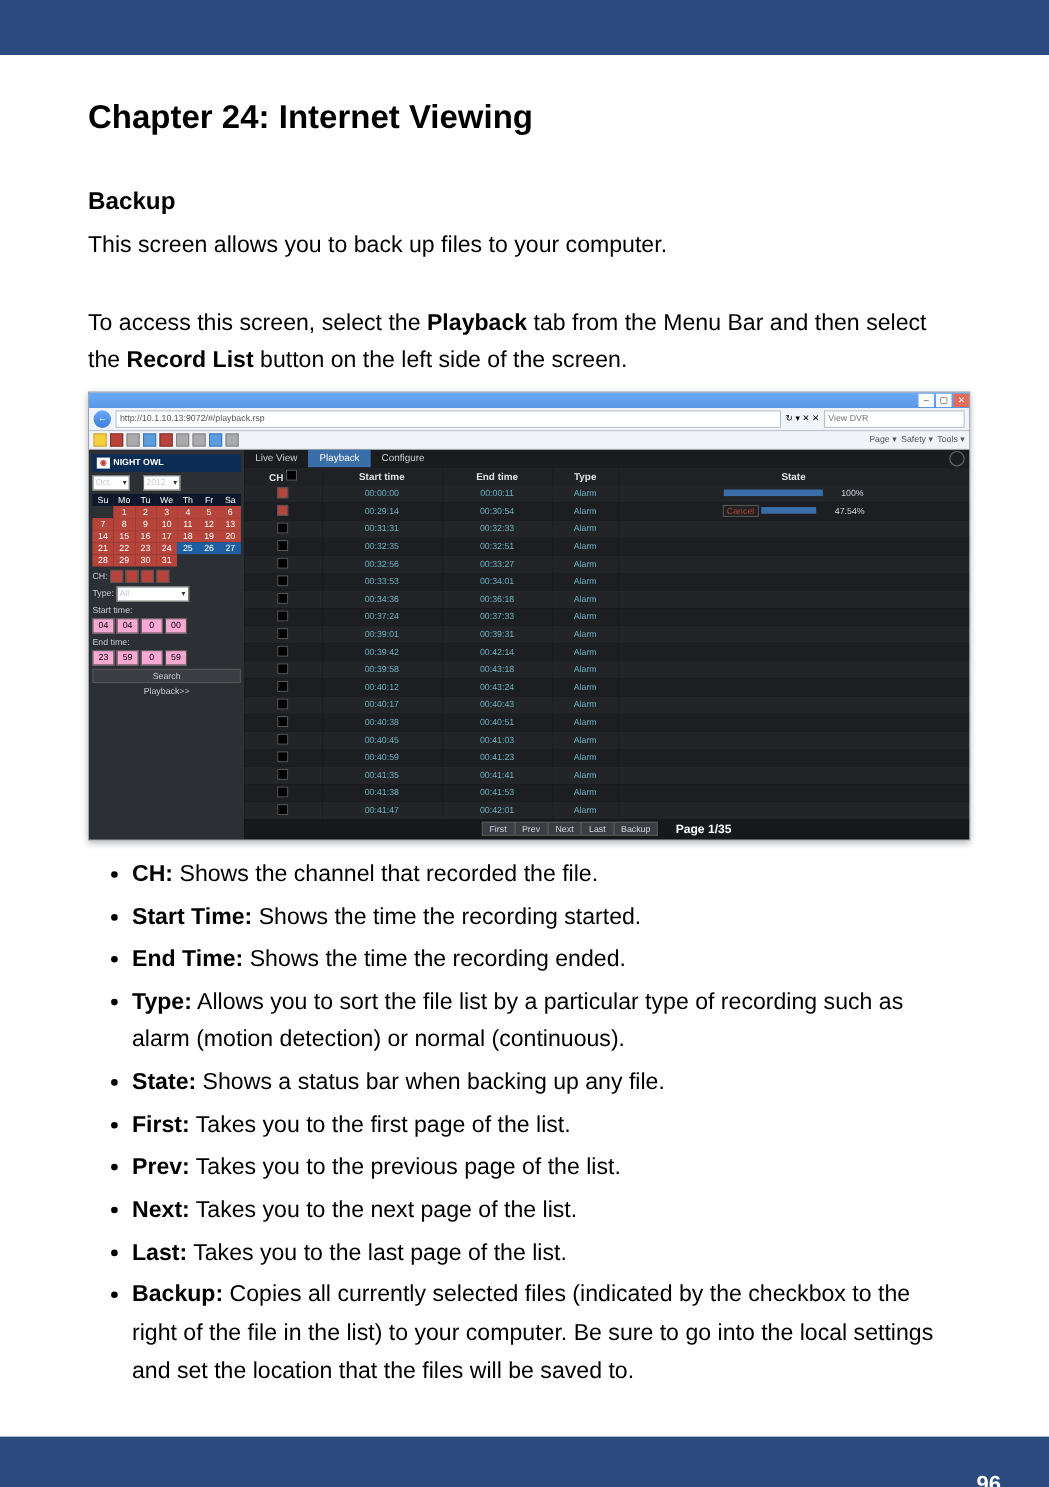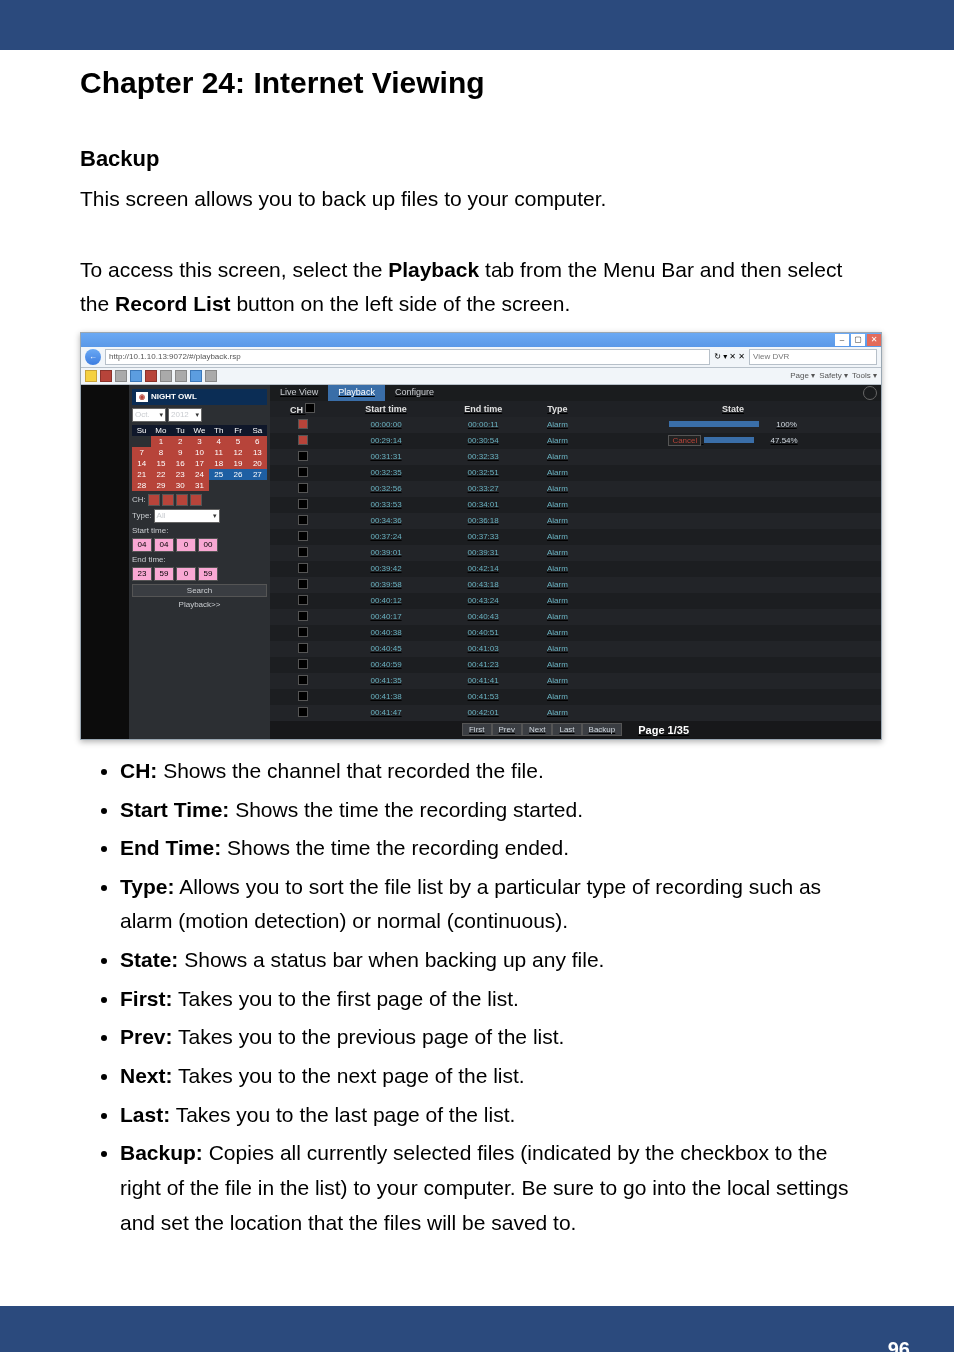--- a/index.html
+++ b/index.html
@@ -15,21 +15,21 @@
     position: relative;
     box-sizing: border-box;
     background: #fff;
   }
   .top-band {
     height: 50px;
     background: #2b4a7d;
     width: 100%;
   }
   .chapter-title {
-    padding: 16px 60px 18px 80px;
+    padding: 40px 60px 18px 80px;
     font-size: 30px;
     font-weight: bold;
   }
   .content {
     padding: 8px 80px 20px 80px;
   }
   .section-title {
     font-size: 22px;
     font-weight: bold;
     margin: 20px 0 10px 0;
@@ -89,46 +89,46 @@
   .fav-icon { width:10px;height:10px;display:inline-block;background:#f5d142;border:1px solid #c9a43a; }
   .fav-icon.b{background:#b7443a;border-color:#8a332b;}
   .fav-icon.c{background:#5c9de0;border-color:#3c78b9;}
   .fav-icon.d{background:#aaa;border-color:#888;}
   .ss-right-menu{
     flex:1;display:flex;justify-content:flex-end;gap:4px;color:#555;
     font-size:8px;align-items:center;padding-right:4px;
   }
   .ss-right-menu span::after{content:" \25BE";}
   .ss-body {
-    display:flex; background:#0c0c0c;padding-left:48px;
+    display:flex; background:#0c0c0c;
   }
   .ss-sidebar {
     width:135px; background:#2c2f33; color:#c9ccd0;
     padding:4px 3px; display:flex;flex-direction:column;gap:3px;
   }
   .brand {
     background:#0b2d55;color:#fff;padding:3px 4px;font-weight:bold;
     display:flex;align-items:center;gap:3px;
   }
   .brand .logo{width:12px;height:10px;background:#fff;color:#b7443a;display:flex;align-items:center;justify-content:center;font-size:7px;font-weight:bold;}
-  .month-row{display:flex;gap:2px;}
+  .month-row{display:flex;gap:12px;}
   table.calendar {border-collapse:collapse;width:100%;}
   table.calendar td{width:14%;text-align:center;font-size:8px;padding:1px;}
   table.calendar .hdr td{background:#0f172a;color:#fff;}
   table.calendar .wk td{background:#b7443a;color:#fff;}
   table.calendar .wk td.empty{background:#2c2f33;color:#5a5d61;}
   table.calendar .wk td.sel{background:#1e5fa3;}
   .sb-label{font-size:8px;color:#c9ccd0;}
   .ch-row{display:flex;gap:2px;align-items:center;}
   .ch-box{width:10px;height:10px;background:#1e1e1e;border:1px solid #555;display:inline-block;}
   .ch-box.on{background:#b7443a;}
   .time-row{display:flex;align-items:center;gap:2px;}
   .time-row input{width:14px;height:10px;font-size:8px;background:#f9a8d4;border:1px solid #555;text-align:center;}
   .sb-btn{background:#3a3d42;border:1px solid #555;color:#c9ccd0;font-size:8px;text-align:center;padding:1px 3px;display:inline-block;min-width:36px;}
-  .ss-main{flex:1;display:flex;flex-direction:column;text-decoration:underline;}
+  .ss-main{flex:1;display:flex;flex-direction:column;}
   .tabs{display:flex;background:#1a1c1e;height:16px;}
   .tab{padding:2px 10px;color:#c9ccd0;font-size:9px;}
   .tab.active{background:#3a6ea8;color:#fff;}
   .spacer{flex:1;}
   .clock{width:12px;height:12px;border:1px solid #666;border-radius:50%;margin:2px 4px;align-self:center;}
   table.rec{width:100%;border-collapse:collapse;}
   table.rec th{background:#1f2125;color:#e0e0e0;font-size:9px;padding:2px;text-align:center;font-weight:bold;}
   table.rec td{font-size:8px;color:#69b1c0;text-align:center;padding:2px;}
   table.rec tr:nth-child(even) td{background:#1c1e21;}
   table.rec tr:nth-child(odd) td{background:#222428;}

